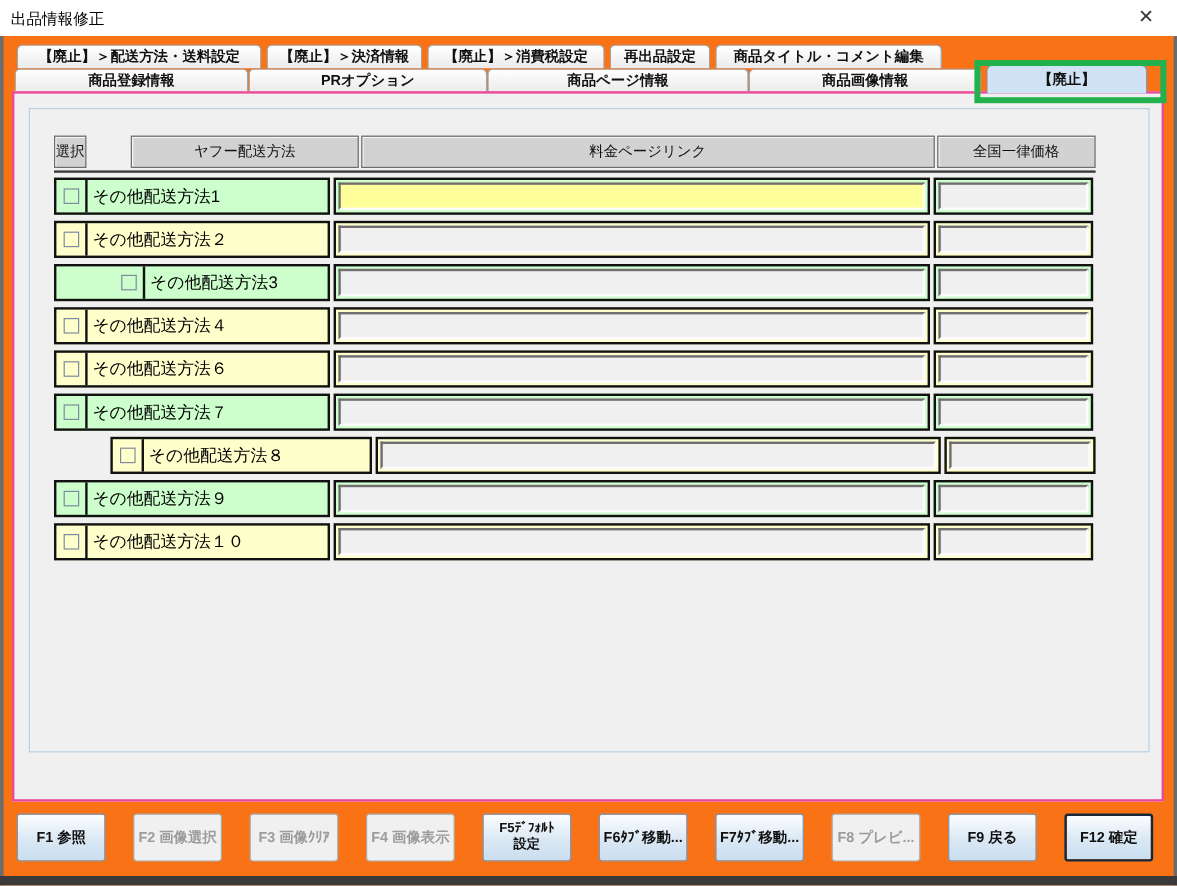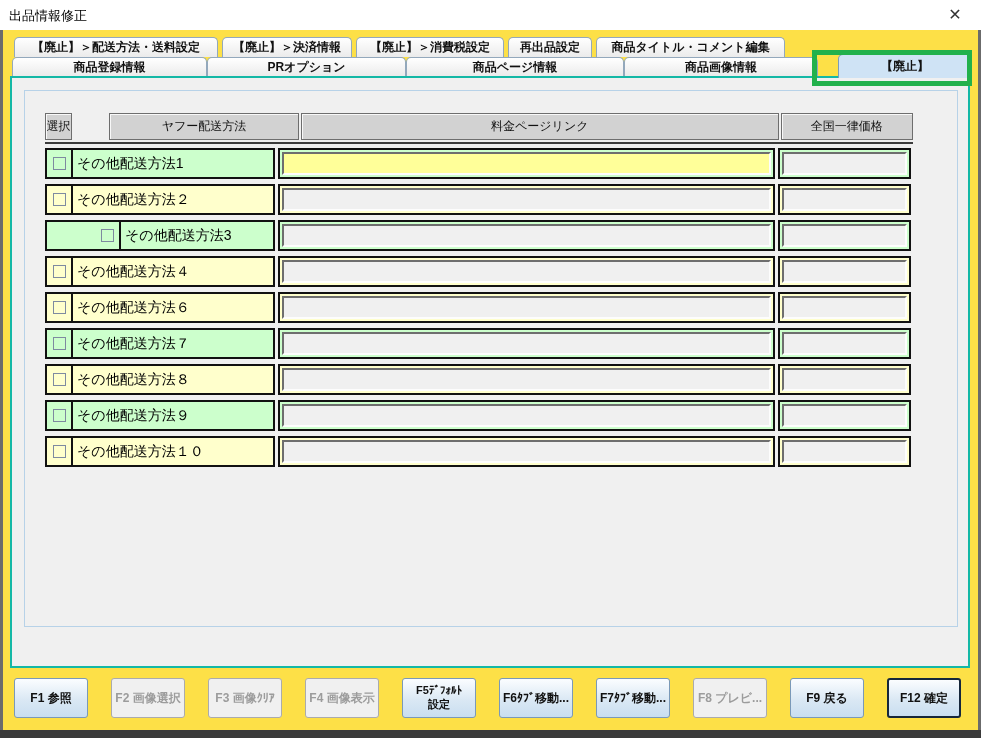--- a/index.html
+++ b/index.html
@@ -1,17 +1,17 @@
 <!DOCTYPE html>
 <html><head>
 <meta charset="utf-8">
 <style>
   html,body { margin:0; padding:0; background:#9a9a9a; }
   #window {
-    position:relative; width:981px; height:738px; background:#fde047;
+    position:relative; width:981px; height:738px; background:#f97316;
     font-family:"Liberation Sans","DejaVu Sans",sans-serif; overflow:hidden;
     box-sizing:border-box;
   }
   
   .titlebar { position:absolute; left:0; top:0; width:100%; height:30px; background:#ffffff; }
   .title { position:absolute; left:9px; top:7px; font-size:13px; color:#000; }
   .closebtn { position:absolute; right:10px; top:3px; width:32px; height:24px; text-align:center;
               font-size:16px; color:#333; line-height:24px; }
   
   .edge-l { position:absolute; left:0; top:30px; bottom:0; width:3px; background:#6b6b6b; z-index:9; }
@@ -19,27 +19,27 @@
   .edge-b { position:absolute; left:0; bottom:0; width:100%; height:8px; background:#3a3a3a; z-index:10; }
   
   .tabs { position:absolute; display:flex; }
   #tabs1 { left:14px; top:37px; height:20px; z-index:1; }
   #tabs2 { left:12px; top:57px; height:19px; z-index:2; }
   .tab { box-sizing:border-box; height:100%; border:1px solid #93a8bc; border-bottom:none;
          border-radius:5px 5px 0 0; background:linear-gradient(#ffffff,#ebebeb);
          font-size:12px; font-weight:bold; color:#111; display:flex; align-items:center;
          justify-content:center; white-space:nowrap; overflow:hidden; }
   .tab.back { margin-right:4px; }
-  .tab.selected { background:#cfe3f5; height:24px; margin-top:-3px; margin-left:20px;
+  .tab.selected { background:#cfe3f5; height:24px; margin-top:-3px; margin-left:4px;
                   border-color:#7a9cba; position:relative; z-index:4; }
   #highlight { position:absolute; left:812px; top:50px; width:160px; height:36px;
                border:5px solid #22b14c; box-sizing:border-box; z-index:6; pointer-events:none; }
   
   .content { position:absolute; left:10px; top:76px; width:960px; height:592px;
-             border:2px solid #14b8a6; box-sizing:border-box; background:#f0f0f0; z-index:1; }
+             border:2px solid #ec4899; box-sizing:border-box; background:#f0f0f0; z-index:1; }
   .inner { position:absolute; left:12px; top:12px; width:934px; height:537px;
            border:1px solid #b7d2e8; box-sizing:border-box; }
   
   .table { position:absolute; left:20px; top:22px; width:868px; }
   .thead { display:flex; gap:2px; height:27px; }
   .hcell { box-sizing:border-box; background:#d2d2d2; border:1px solid #6e6e6e;
            box-shadow:inset 1px 1px 0 #f8f8f8; font-size:12px; color:#111;
            display:flex; align-items:center; justify-content:center; white-space:nowrap; }
   .hline { height:2px; background:#3c3c3c; margin-top:2px; width:868px; }
   .tbody { margin-top:4px; }
@@ -178,21 +178,21 @@
                 <div class="namecell">その他配送方法７</div>
               </div>
               <div class="boxB" style="background: rgb(204, 255, 204);">
                 <div class="field" style="background: rgb(240, 240, 240);"></div>
               </div>
               <div class="boxC" style="background: rgb(204, 255, 204);">
                 <div class="field" style="background: rgb(240, 240, 240);"></div>
               </div>
             </div>
             <div class="trow">
-              <div class="boxA" style="background: rgb(255, 255, 204);">
+              <div class="boxA" style="background: rgb(255, 255, 204); margin-left: 47px;">
                 <div class="selcell">
                   <div class="checkbox"></div>
                 </div>
                 <div class="namecell">その他配送方法８</div>
               </div>
               <div class="boxB" style="background: rgb(255, 255, 204);">
                 <div class="field" style="background: rgb(240, 240, 240);"></div>
               </div>
               <div class="boxC" style="background: rgb(255, 255, 204);">
                 <div class="field" style="background: rgb(240, 240, 240);"></div>

